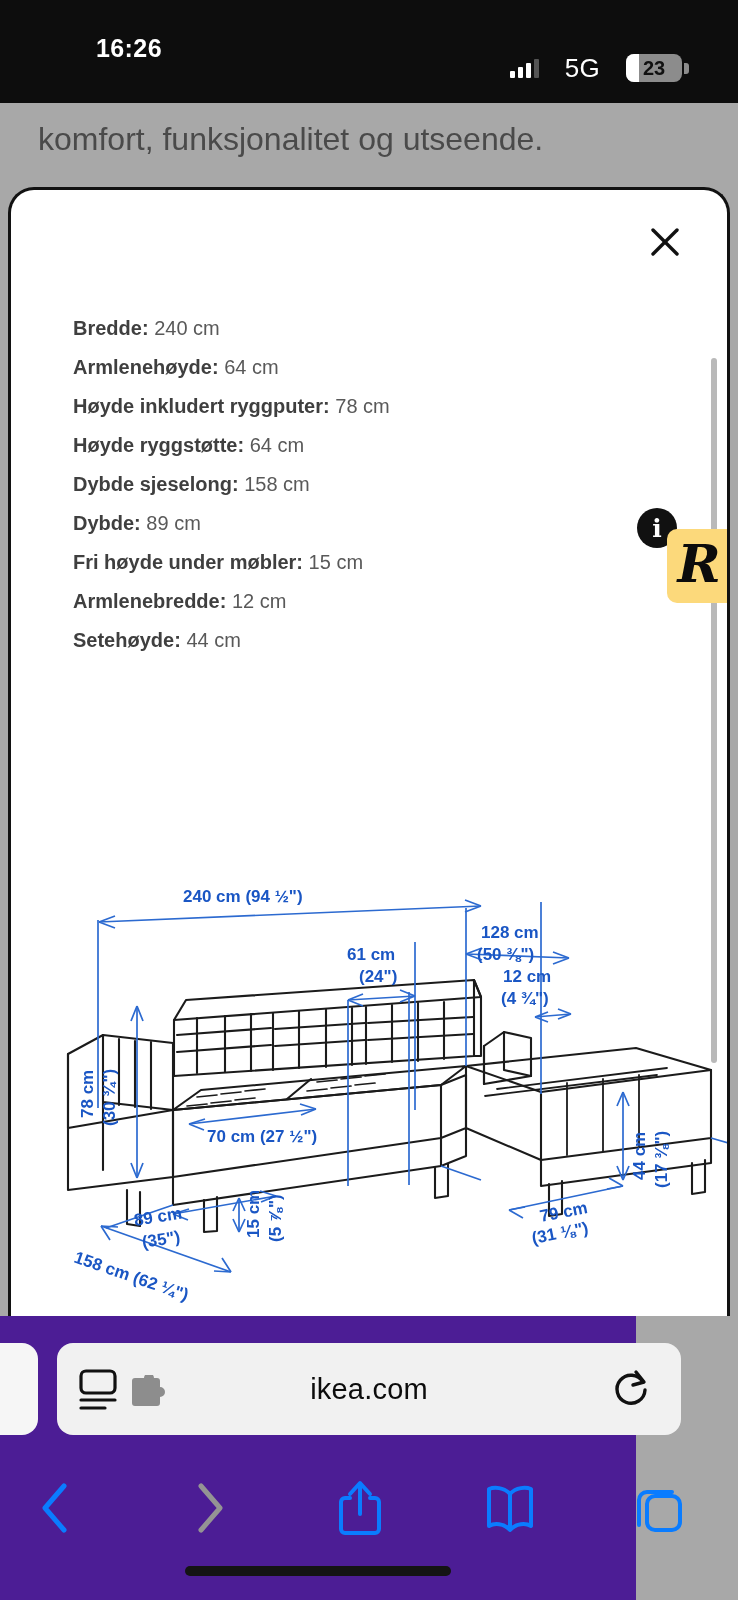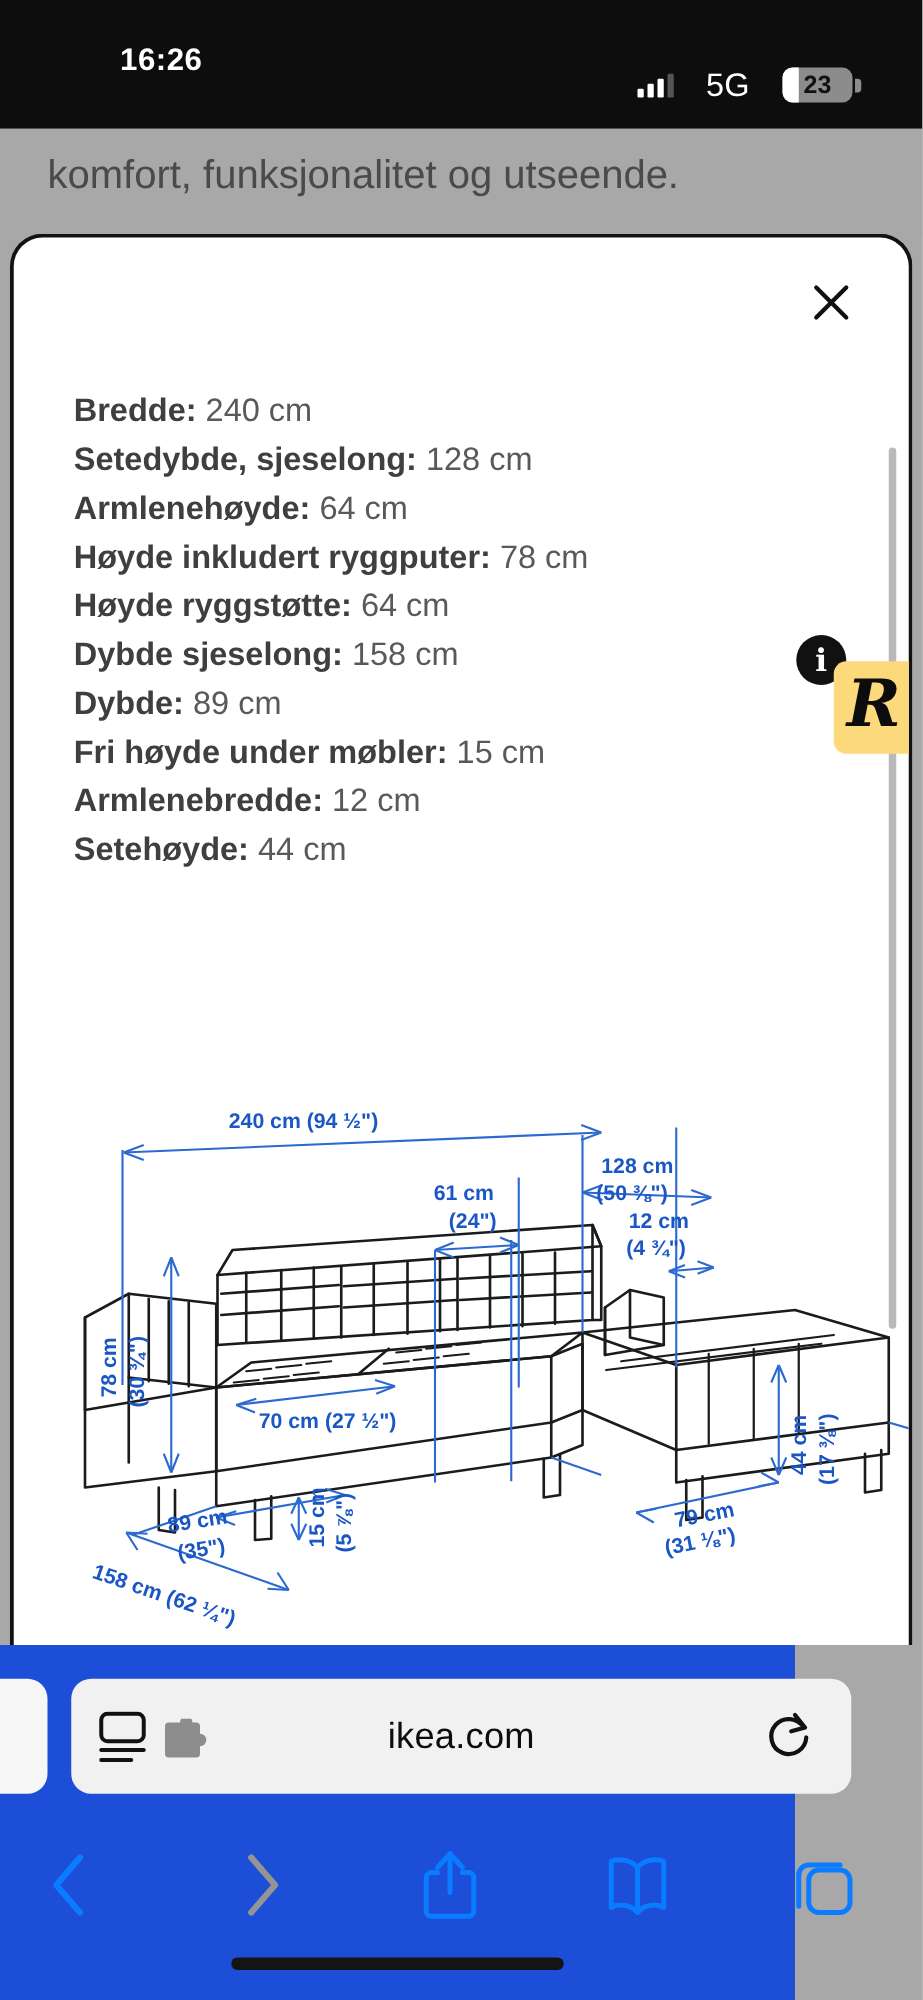--- a/index.html
+++ b/index.html
@@ -66,21 +66,21 @@
     overflow: hidden;
   }
   #close-button {
     position: absolute; right: 40px; top: 30px; width: 44px; height: 44px;
     display: flex; align-items: center; justify-content: center; cursor: pointer;
   }
   #close-button svg { display: block; }
 
   #spec-list { position: absolute; left: 48px; top: 119px; width: 600px; }
   .spec-row {
-    font-size: 26px; line-height: 39px; color: #484848; white-space: nowrap;
+    font-size: 20px; line-height: 39px; color: #484848; white-space: nowrap; margin-left: 14px;
   }
   .spec-label { font-weight: 700; color: #3f3f3f; }
   .spec-value { font-weight: 400; color: #595959; }
 
   
   #scrollbar-track {
     position: absolute; right: 10px; top: 168px; width: 6px; height: 705px;
     background: #b9b9b9; border-radius: 3px;
   }
 
@@ -104,21 +104,21 @@
     color: #fff; font-family: "DejaVu Serif", serif; font-weight: 700;
     font-size: 25px; line-height: 1;
   }
 
   
   #drawing { position: absolute; left: 0; top: 690px; width: 716px; height: 430px; }
 
   
   #browser-chrome {
     position: absolute; left: 0; top: 1316px; width: 636px; height: 284px;
-    background: #1d4ed8;
+    background: #4c1d95;
   }
   #tab-peek {
     position: absolute; left: -24px; top: 27px; width: 62px; height: 92px;
     background: #f6f6f6; border-radius: 16px;
   }
   #url-bar {
     position: absolute; left: 57px; top: 27px; width: 624px; height: 92px;
     background: #f1f1f1; border-radius: 16px;
   }
   #reader-icon { position: absolute; left: 22px; top: 26px; }
@@ -180,21 +180,20 @@
 
     <div id="close-button">
       <svg width="38" height="38" viewBox="0 0 38 38">
         <line x1="7" y1="7" x2="31" y2="31" stroke="#111" stroke-width="3.4" stroke-linecap="round"></line>
         <line x1="31" y1="7" x2="7" y2="31" stroke="#111" stroke-width="3.4" stroke-linecap="round"></line>
       </svg>
     </div>
 
     <div id="spec-list">
         <div class="spec-row"><span class="spec-label">Bredde:</span> <span class="spec-value">240 cm</span></div>
-        <div class="spec-row"><span class="spec-label">Setedybde, sjeselong:</span> <span class="spec-value">128 cm</span></div>
         <div class="spec-row"><span class="spec-label">Armlenehøyde:</span> <span class="spec-value">64 cm</span></div>
         <div class="spec-row"><span class="spec-label">Høyde inkludert ryggputer:</span> <span class="spec-value">78 cm</span></div>
         <div class="spec-row"><span class="spec-label">Høyde ryggstøtte:</span> <span class="spec-value">64 cm</span></div>
         <div class="spec-row"><span class="spec-label">Dybde sjeselong:</span> <span class="spec-value">158 cm</span></div>
         <div class="spec-row"><span class="spec-label">Dybde:</span> <span class="spec-value">89 cm</span></div>
         <div class="spec-row"><span class="spec-label">Fri høyde under møbler:</span> <span class="spec-value">15 cm</span></div>
         <div class="spec-row"><span class="spec-label">Armlenebredde:</span> <span class="spec-value">12 cm</span></div>
         <div class="spec-row"><span class="spec-label">Setehøyde:</span> <span class="spec-value">44 cm</span></div>
       </div>
 

